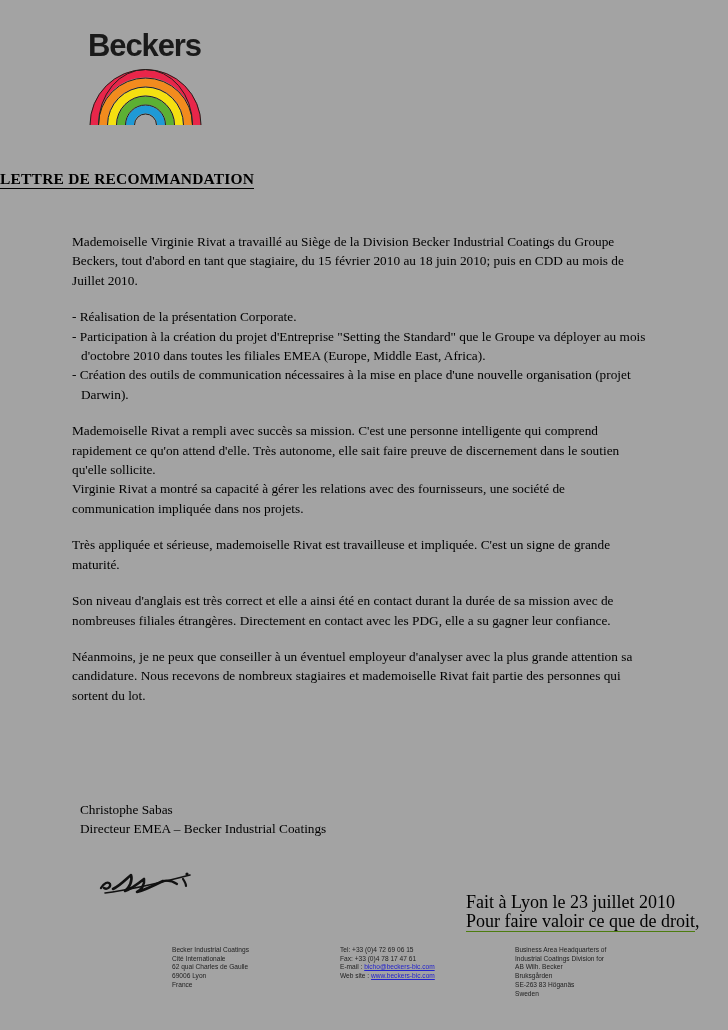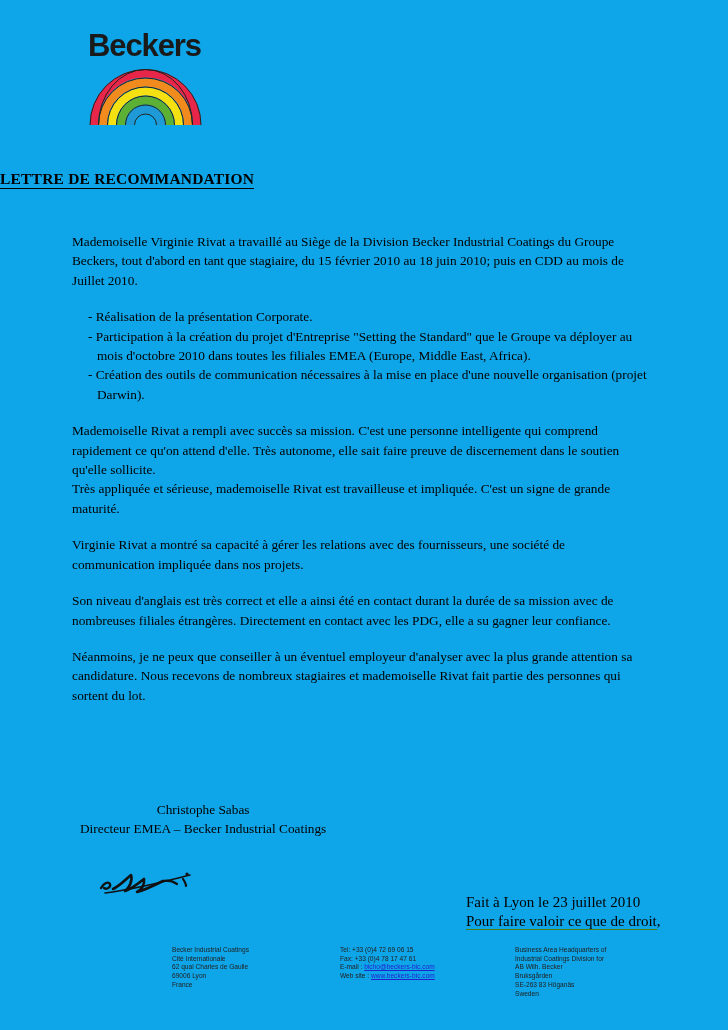--- a/index.html
+++ b/index.html
@@ -12,21 +12,21 @@
     height: 1030px;
     position: relative;
     font-family: "Liberation Serif", "DejaVu Serif", serif;
     color: #000000;
     overflow: hidden;
   }
 
   .page {
     position: absolute;
     inset: 0;
-    background: #0ea5e9;
+    background: #a3a3a3;
   }
 
   
   .logo-block {
     position: absolute;
     left: 88px;
     top: 30px;
     width: 120px;
   }
   .logo-wordmark {
@@ -70,53 +70,52 @@
     width: 578px;
     font-size: 13.3px;
     line-height: 19.4px;
   }
   .para {
     margin: 0 0 17px 0;
     text-align: left;
   }
   .para.tight { margin-bottom: 0; }
   .para-list {
-    margin: 0 0 17px 16px;
+    margin: 0 0 17px 0;
   }
   .li {
     margin: 0;
     padding-left: 9px;
     text-indent: -9px;
   }
 
   
   .sign-block {
     position: absolute;
     left: 80px;
     top: 800px;
     font-size: 13.3px;
     line-height: 19.4px;
-    text-align: center;
   }
   .sign-line { margin: 0; }
 
   .signature-mark {
     position: absolute;
     left: 95px;
     top: 866px;
     width: 150px;
     height: 44px;
   }
   .signature-mark svg { display: block; }
 
   .closing {
     position: absolute;
     left: 466px;
     top: 893px;
-    font-size: 15px;
+    font-size: 18px;
     line-height: 19.4px;
     text-align: left;
   }
   .closing .line1 { margin: 0; }
   .closing .line2 { margin: 0; }
   .closing .line2 u {
     text-decoration: none;
     border-bottom: 1px solid #4d7c0f;
   }
 
@@ -180,23 +179,23 @@
     <p class="para">Mademoiselle Virginie Rivat a travaillé au Siège de la Division Becker Industrial Coatings du Groupe Beckers, tout d'abord en tant que stagiaire, du 15 février 2010 au 18 juin 2010; puis en CDD au mois de Juillet 2010.</p>
 
 
     <div class="para-list">
       <p class="li">- Réalisation de la présentation Corporate.</p>
       <p class="li">- Participation à la création du projet d'Entreprise "Setting the Standard" que le Groupe va déployer au mois d'octobre 2010 dans toutes les filiales EMEA (Europe, Middle East, Africa).</p>
       <p class="li">- Création des outils de communication nécessaires à la mise en place d'une nouvelle organisation (projet Darwin).</p>
     </div>
 
     <p class="para tight">Mademoiselle Rivat a rempli avec succès sa mission. C'est une personne intelligente qui comprend rapidement ce qu'on attend d'elle. Très autonome, elle sait faire preuve de discernement dans le soutien qu'elle sollicite.</p>
+    <p class="para">Virginie Rivat a montré sa capacité à gérer les relations avec des fournisseurs, une société de communication impliquée dans nos projets.</p>
+
     <p class="para">Très appliquée et sérieuse, mademoiselle Rivat est travailleuse et impliquée. C'est un signe de grande maturité.</p>
-
-    <p class="para">Virginie Rivat a montré sa capacité à gérer les relations avec des fournisseurs, une société de communication impliquée dans nos projets.</p>
 
     <p class="para">Son niveau d'anglais est très correct et elle a ainsi été en contact durant la durée de sa mission avec de nombreuses filiales étrangères. Directement en contact avec les PDG, elle a su gagner leur confiance.</p>
 
     <p class="para">Néanmoins, je ne peux que conseiller à un éventuel employeur d'analyser avec la plus grande attention sa candidature. Nous recevons de nombreux stagiaires et mademoiselle Rivat fait partie des personnes qui sortent du lot.</p>
   </div>
 
   <div class="sign-block">
     <p class="sign-line">Christophe Sabas</p>
     <p class="sign-line">Directeur EMEA – Becker Industrial Coatings</p>
   </div>

